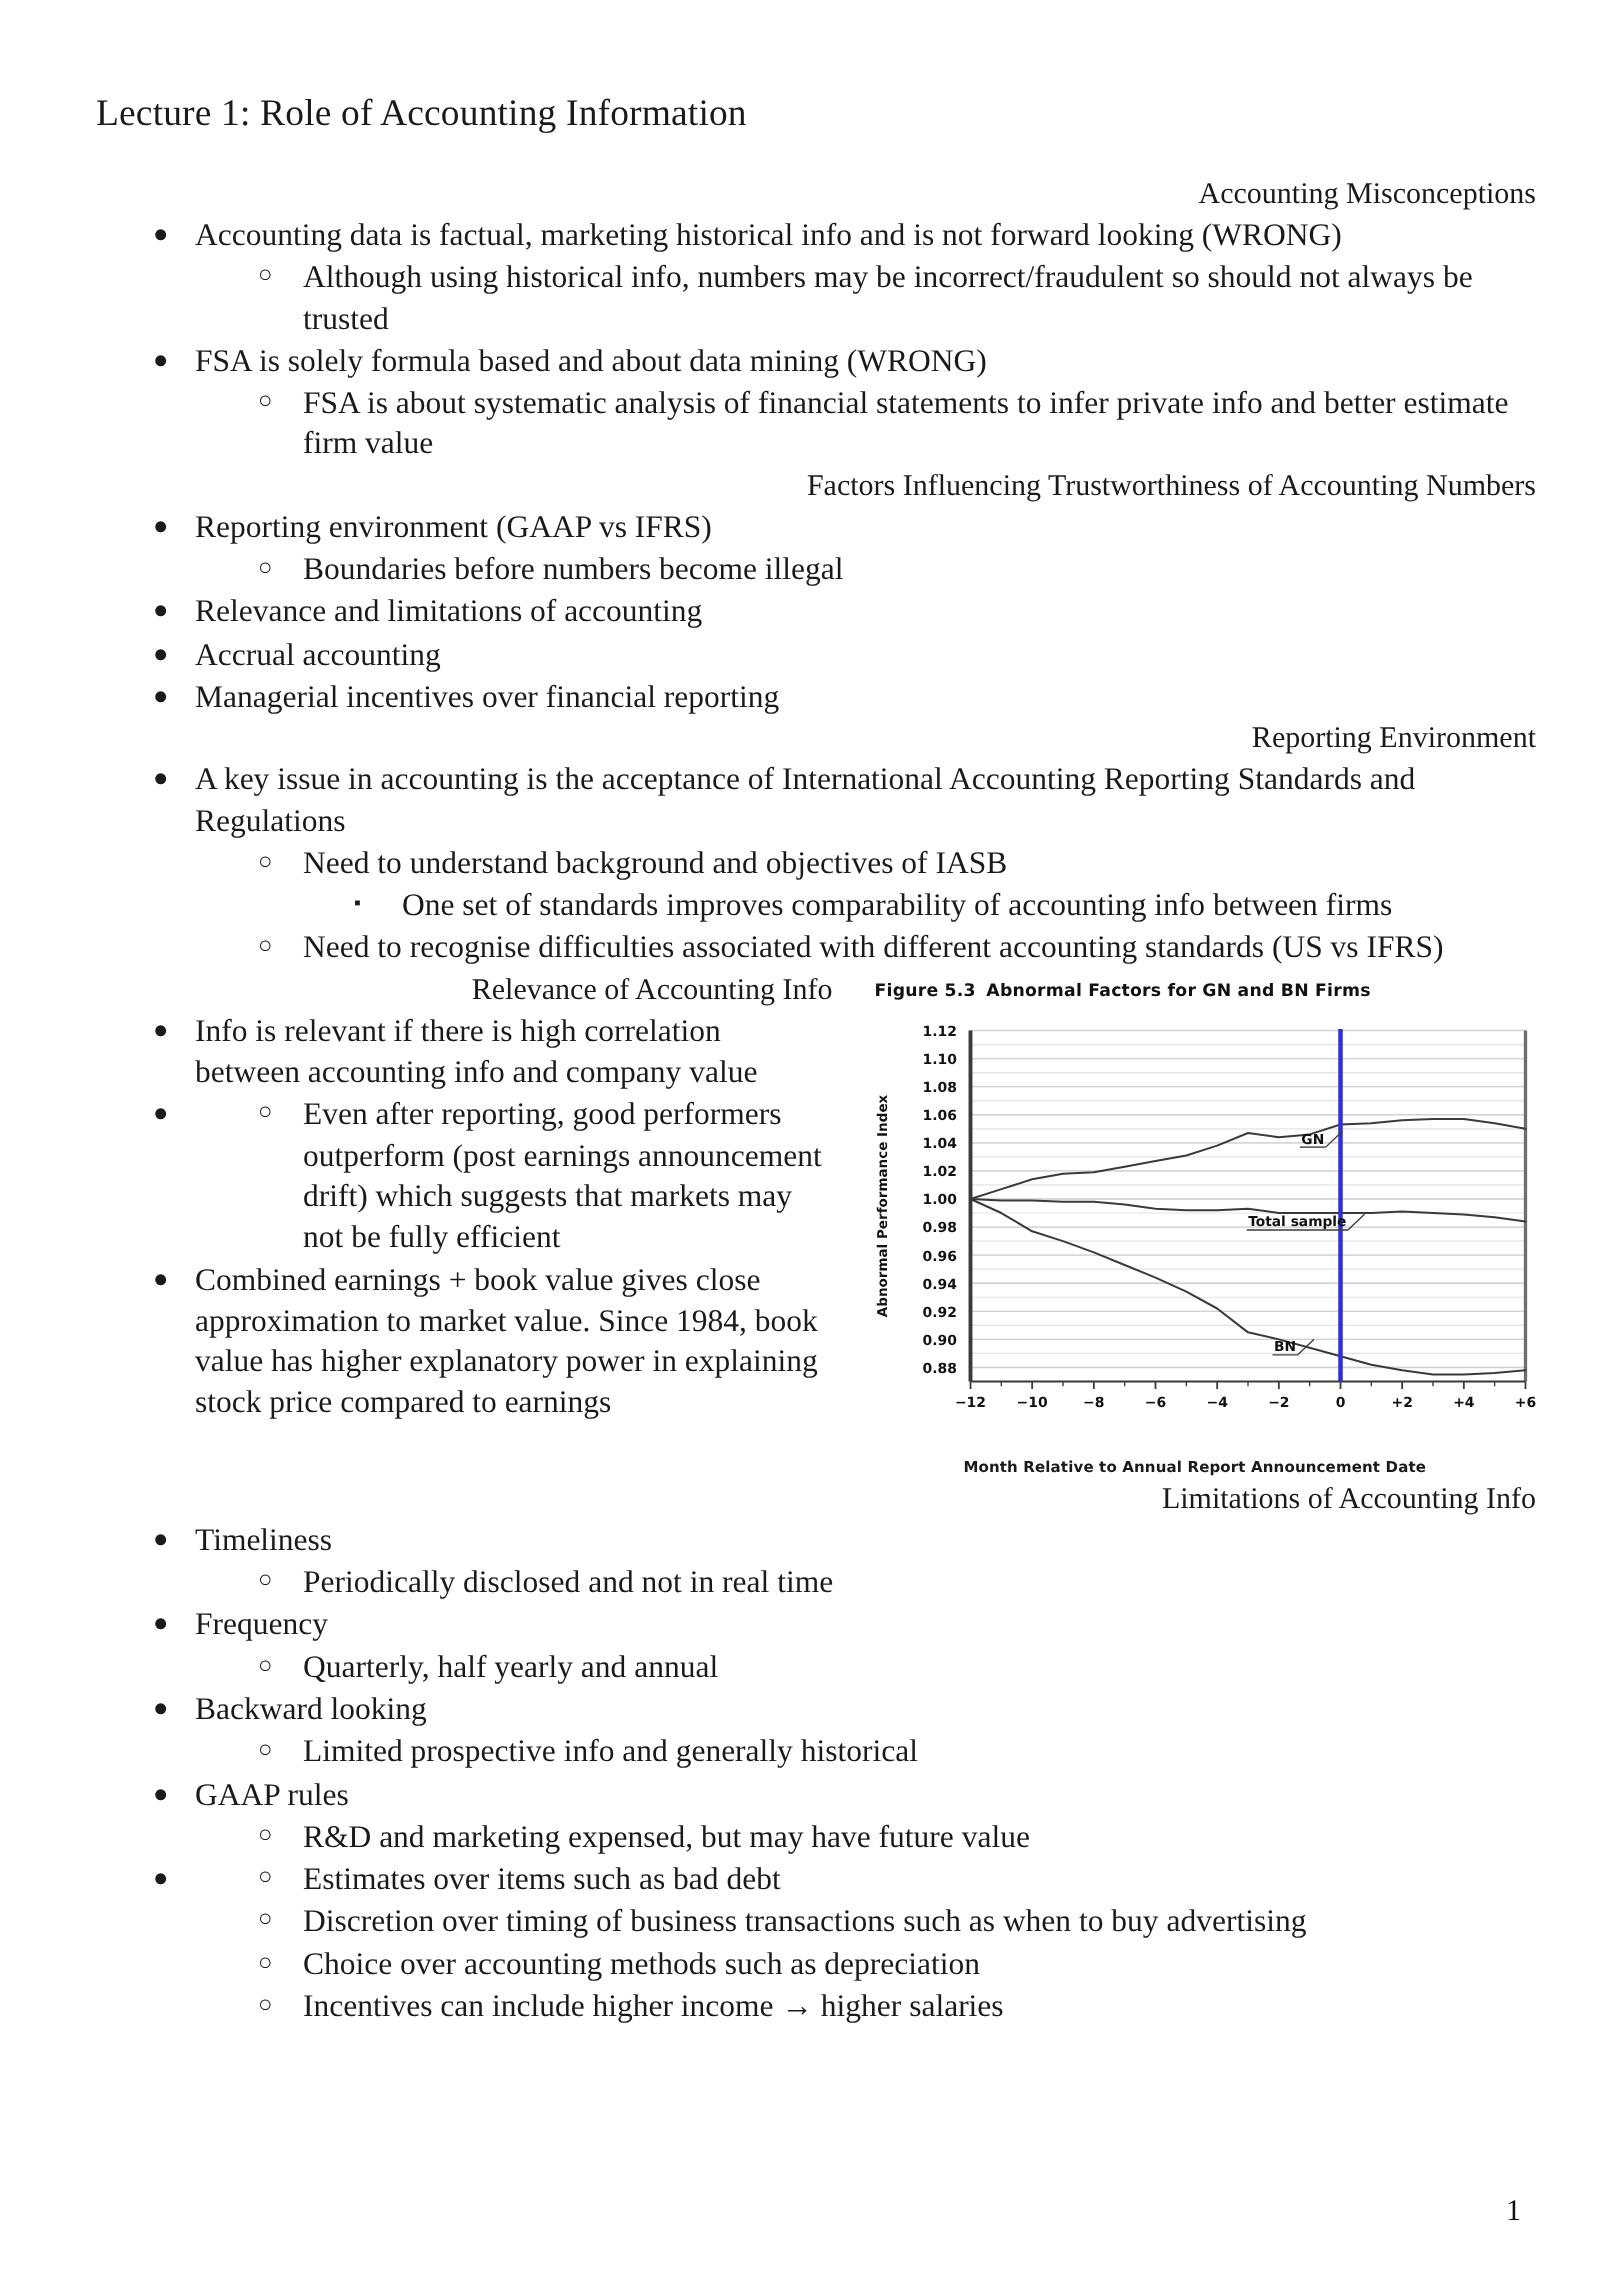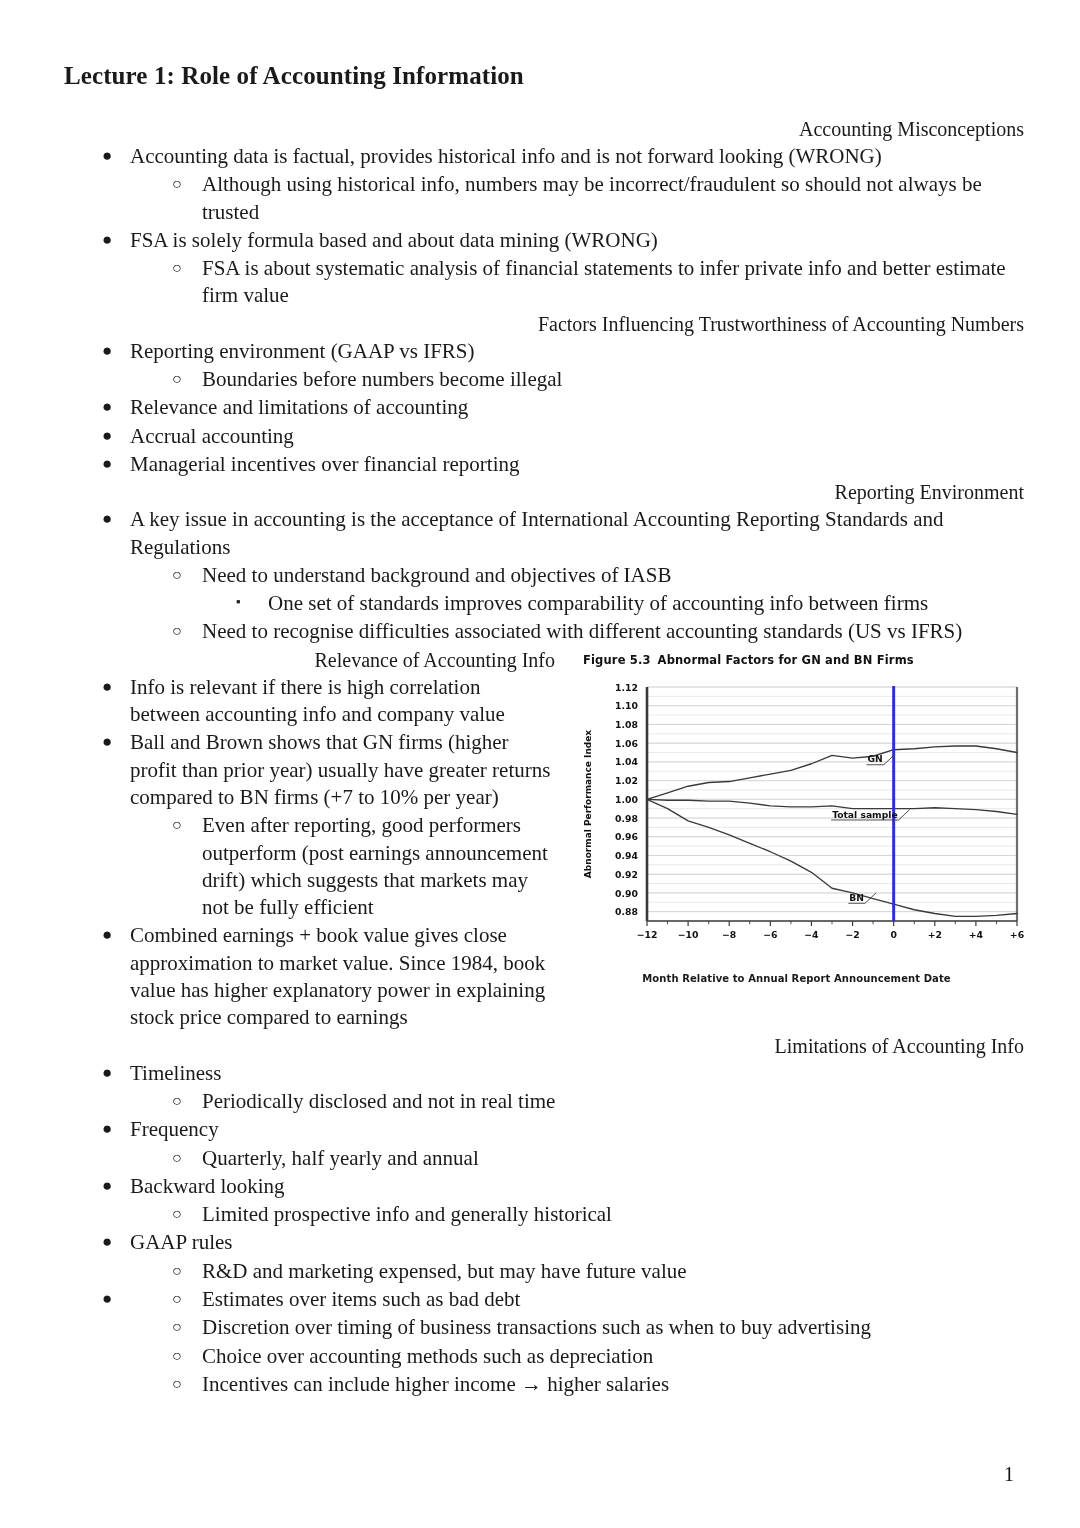--- a/index.html
+++ b/index.html
@@ -16,21 +16,21 @@
     position: relative;
     width: 1080px;
     height: 1528px;
     background: #ffffff;
     box-sizing: border-box;
     padding: 56px 56px 40px 64px;
     overflow: hidden;
   }
   .doc-title {
     font-size: 25px;
-    font-weight: bold;
+    font-weight: normal;
     margin: 6px 0 26px 0;
     letter-spacing: 0.1px;
   }
   .heading {
     font-size: 20px;
     margin: 0 0 1px 0;
     line-height: 1.30;
     text-align: right;
   }
   ul {
@@ -129,21 +129,21 @@
 <body>
 
 <div class="page">
 
   <h1 class="doc-title">Lecture 1: Role of Accounting Information</h1>
 
   <div class="heading">Accounting Misconceptions</div>
   <ul>
     <li class="lvl1">
       <span class="mark">●</span>
-      <span class="txt">Accounting data is factual, provides historical info and is not forward looking (WRONG)</span>
+      <span class="txt">Accounting data is factual, marketing historical info and is not forward looking (WRONG)</span>
     </li>
     <li class="lvl2">
       <span class="mark">○</span>
       <span class="txt">Although using historical info, numbers may be incorrect/fraudulent so should not always be trusted</span>
     </li>
     <li class="lvl1">
       <span class="mark">●</span>
       <span class="txt">FSA is solely formula based and about data mining (WRONG)</span>
     </li>
     <li class="lvl2">
@@ -310,21 +310,20 @@
     </div>
 
     <div class="heading">Relevance of Accounting Info</div>
     <ul>
       <li class="lvl1">
         <span class="mark">●</span>
         <span class="txt">Info is relevant if there is high correlation between accounting info and company value</span>
       </li>
       <li class="lvl1">
         <span class="mark">●</span>
-        <span class="txt">Ball and Brown shows that GN firms (higher profit than prior year) usually have greater returns compared to BN firms (+7 to 10% per year)</span>
       </li>
       <li class="lvl2">
         <span class="mark">○</span>
         <span class="txt">Even after reporting, good performers outperform (post earnings announcement drift) which suggests that markets may not be fully efficient</span>
       </li>
       <li class="lvl1">
         <span class="mark">●</span>
         <span class="txt">Combined earnings + book value gives close approximation to market value. Since 1984, book value has higher explanatory power in explaining stock price compared to earnings</span>
       </li>
     </ul>

